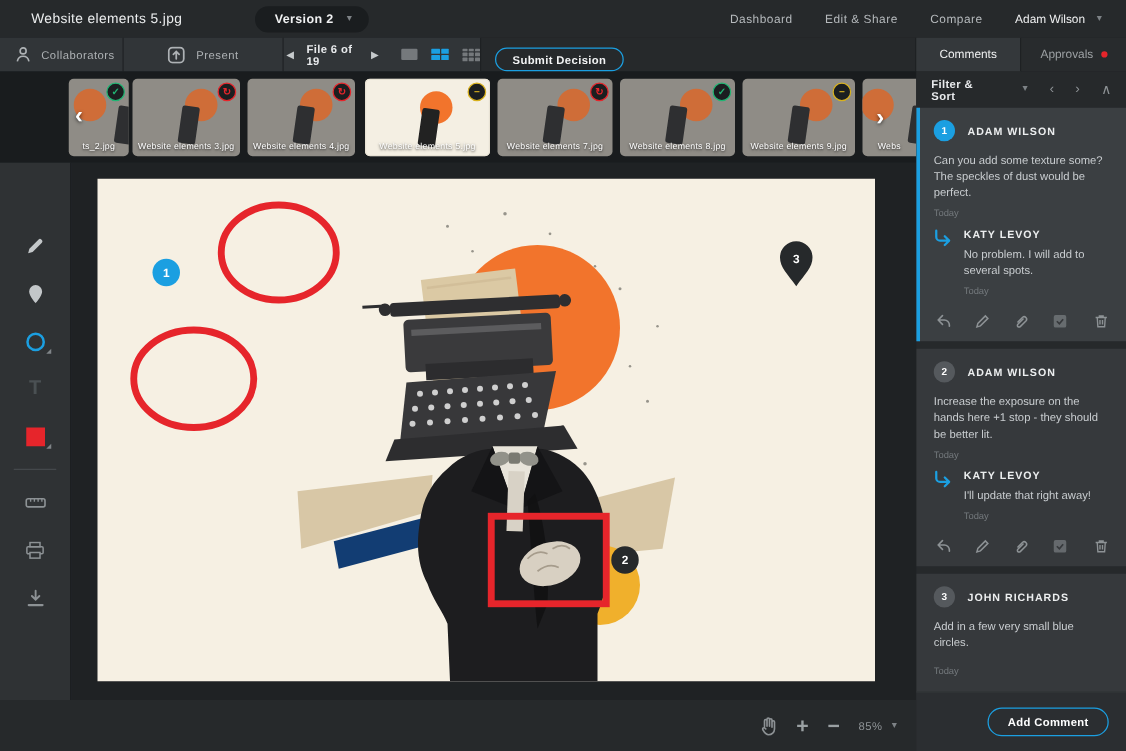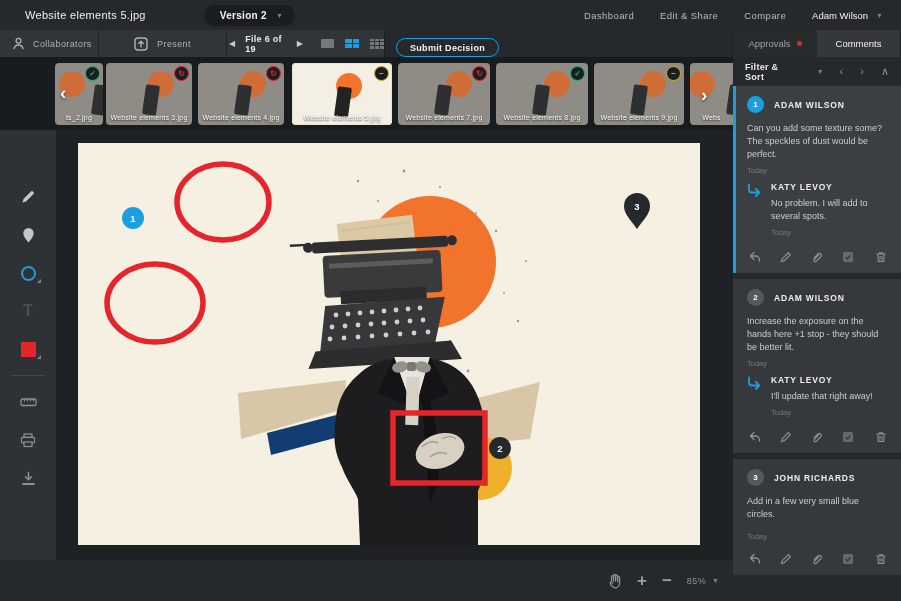--- a/index.html
+++ b/index.html
@@ -179,25 +179,25 @@
             <i></i>
             <i></i>
             <i></i>
             <i></i>
           </span>
       </span>
     </div>
     <div class="seg seg-rest">
       <button class="submit-btn">Submit Decision</button>
     </div>
+    <div class="tab tab-comments">Comments</div>
     <div class="tab tab-approvals">
       <span>Approvals</span>
       <span class="reddot"></span>
     </div>
-    <div class="tab tab-comments">Comments</div>
   </div>
 
   <div class="filmstrip">
     <div class="thumb" style="left:55px;width:48px;">
       <div class="art"></div>
       <span class="badge approved">✓</span>
       <span class="tlabel">ts_2.jpg</span>
     </div>
     <div class="thumb" style="left:106px;width:86px;">
       <div class="art"></div>
@@ -541,15 +541,18 @@
           <span class="aicon trash">
               <svg width="12" height="12" viewBox="0 0 12 12">
                 <path d="M1.5 3h9M4.5 3V1.8h3V3M2.8 3l.5 7.4h5.4l.5-7.4M5 5v3.6M7 5v3.6" fill="none" stroke="currentColor" stroke-width="1.1"></path>
               </svg>
             </span>
         </div>
       </div>
 
     </div>
 
+    <div class="rpanel-bottom">
+      <button class="add-comment-btn">Add Comment</button>
+    </div>
   </aside>
 
 </div>
 
 </body></html>

